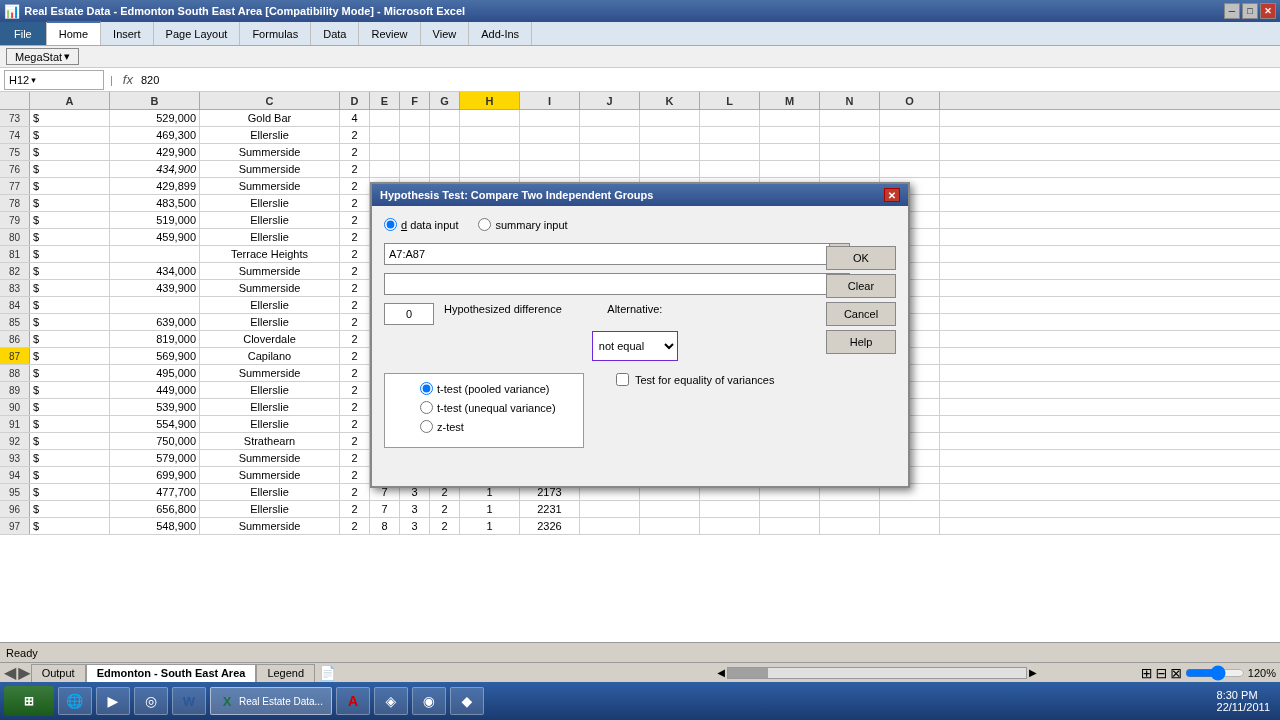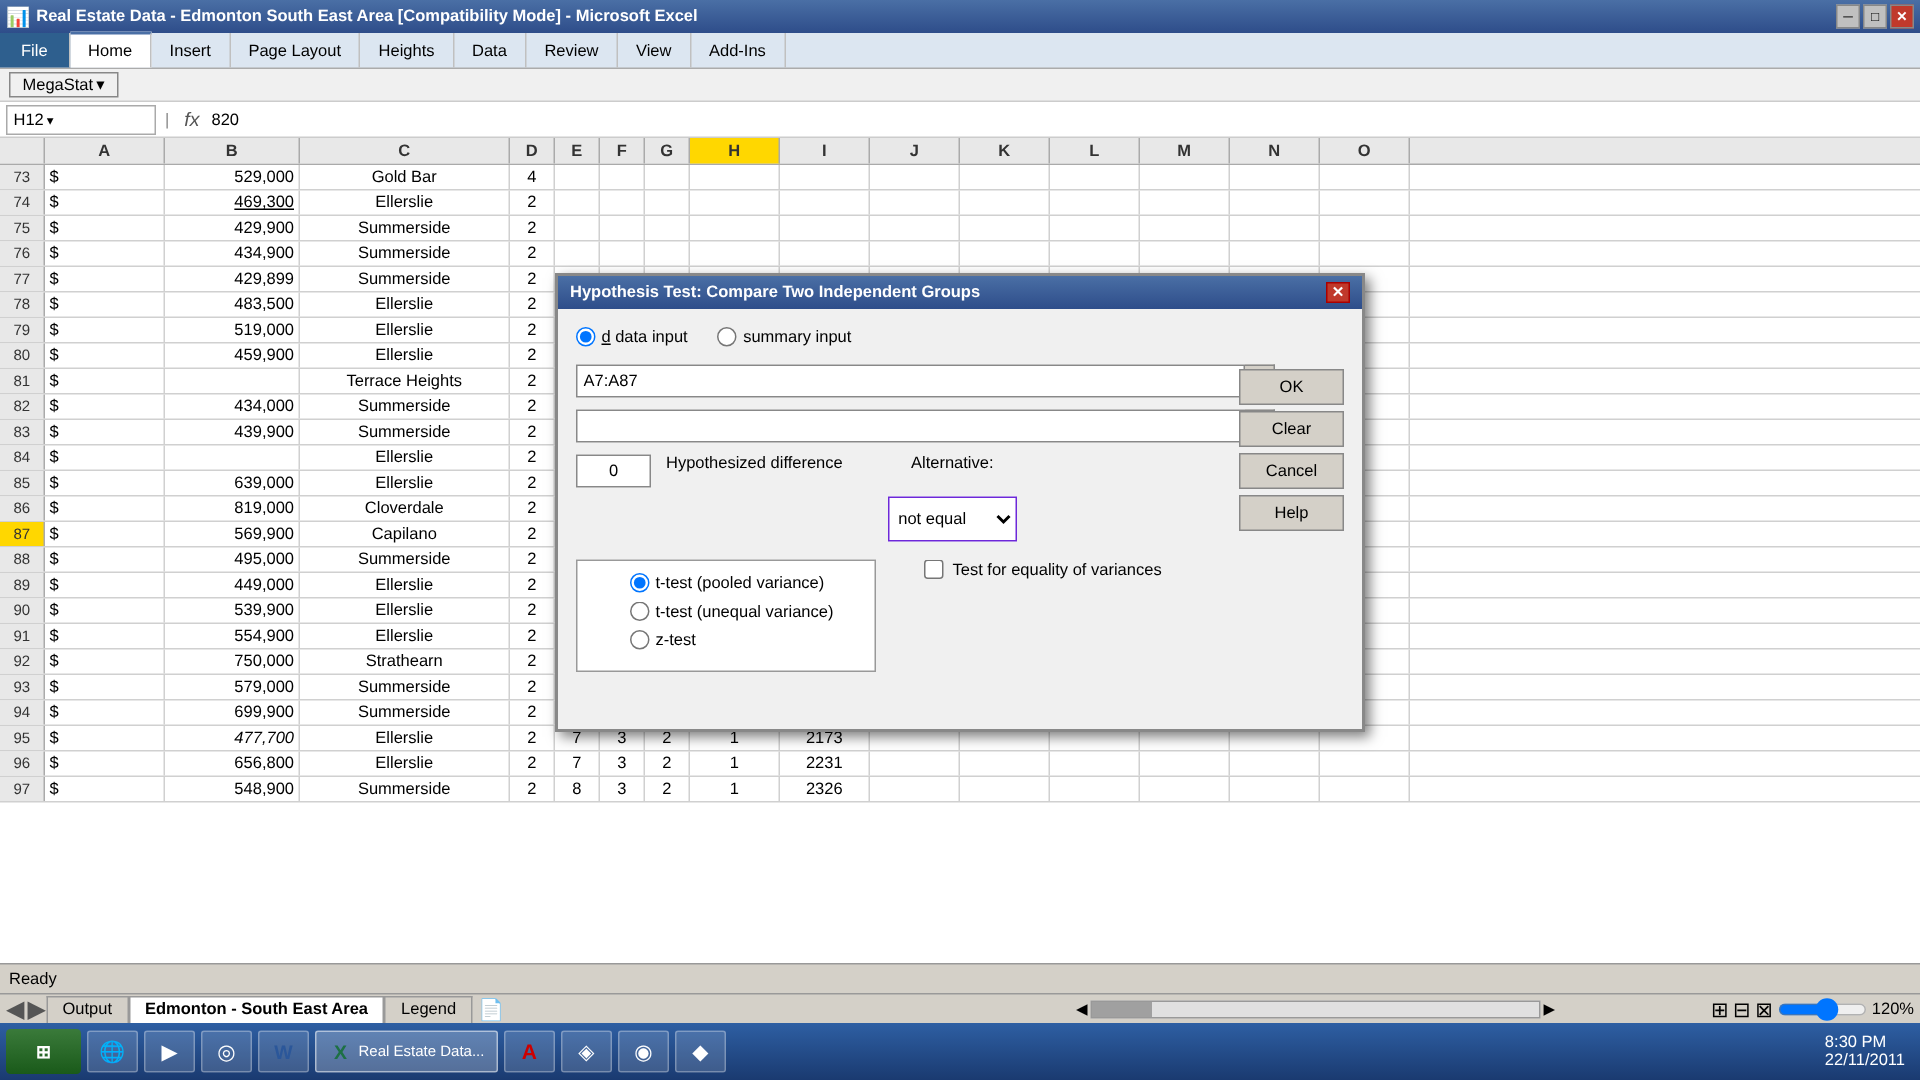--- a/index.html
+++ b/index.html
@@ -439,21 +439,21 @@
     <div class="title-btn">□</div>
     <div class="title-btn close">✕</div>
   </div>
 </div>
 
 <div class="ribbon-tabs">
   <div class="ribbon-tab file-tab">File</div>
   <div class="ribbon-tab active">Home</div>
   <div class="ribbon-tab">Insert</div>
   <div class="ribbon-tab">Page Layout</div>
-  <div class="ribbon-tab">Heights</div>
+  <div class="ribbon-tab">Formulas</div>
   <div class="ribbon-tab">Data</div>
   <div class="ribbon-tab">Review</div>
   <div class="ribbon-tab">View</div>
   <div class="ribbon-tab">Add-Ins</div>
 </div>
 
 <div class="megatstat-bar">
   <button class="megastat-btn">
     <span>MegaStat</span>
     <span>▾</span>
@@ -506,21 +506,21 @@
         <div class="cell cell-j" style="justify-content: center;"></div>
         <div class="cell cell-k" style="justify-content: center;"></div>
         <div class="cell cell-rest" style="justify-content: center;"></div>
         <div class="cell cell-rest" style="justify-content: center;"></div>
         <div class="cell cell-rest" style="justify-content: center;"></div>
         <div class="cell cell-rest" style="justify-content: center;"></div>
       </div>
       <div class="grid-row">
         <div class="row-num">74</div>
         <div class="cell cell-a">$</div>
-        <div class="cell cell-b" style="justify-content: flex-end; text-decoration: underline;">469,300</div>
+        <div class="cell cell-b" style="justify-content: flex-end;">469,300</div>
         <div class="cell cell-c" style="justify-content: center;">Ellerslie</div>
         <div class="cell cell-d" style="justify-content: center;">2</div>
         <div class="cell cell-e" style="justify-content: center;"></div>
         <div class="cell cell-f" style="justify-content: center;"></div>
         <div class="cell cell-g" style="justify-content: center;"></div>
         <div class="cell cell-h" style="justify-content: center;"></div>
         <div class="cell cell-i" style="justify-content: center;"></div>
         <div class="cell cell-j" style="justify-content: center;"></div>
         <div class="cell cell-k" style="justify-content: center;"></div>
         <div class="cell cell-rest" style="justify-content: center;"></div>
@@ -542,21 +542,21 @@
         <div class="cell cell-j" style="justify-content: center;"></div>
         <div class="cell cell-k" style="justify-content: center;"></div>
         <div class="cell cell-rest" style="justify-content: center;"></div>
         <div class="cell cell-rest" style="justify-content: center;"></div>
         <div class="cell cell-rest" style="justify-content: center;"></div>
         <div class="cell cell-rest" style="justify-content: center;"></div>
       </div>
       <div class="grid-row">
         <div class="row-num">76</div>
         <div class="cell cell-a">$</div>
-        <div class="cell cell-b" style="justify-content: flex-end;">434,900</div>
+        <div class="cell cell-b" style="justify-content: flex-end; font-style: italic;">434,900</div>
         <div class="cell cell-c" style="justify-content: center;">Summerside</div>
         <div class="cell cell-d" style="justify-content: center;">2</div>
         <div class="cell cell-e" style="justify-content: center;"></div>
         <div class="cell cell-f" style="justify-content: center;"></div>
         <div class="cell cell-g" style="justify-content: center;"></div>
         <div class="cell cell-h" style="justify-content: center;"></div>
         <div class="cell cell-i" style="justify-content: center;"></div>
         <div class="cell cell-j" style="justify-content: center;"></div>
         <div class="cell cell-k" style="justify-content: center;"></div>
         <div class="cell cell-rest" style="justify-content: center;"></div>
@@ -884,21 +884,21 @@
         <div class="cell cell-j" style="justify-content: center;"></div>
         <div class="cell cell-k" style="justify-content: center;"></div>
         <div class="cell cell-rest" style="justify-content: center;"></div>
         <div class="cell cell-rest" style="justify-content: center;"></div>
         <div class="cell cell-rest" style="justify-content: center;"></div>
         <div class="cell cell-rest" style="justify-content: center;"></div>
       </div>
       <div class="grid-row">
         <div class="row-num">95</div>
         <div class="cell cell-a">$</div>
-        <div class="cell cell-b" style="justify-content: flex-end; font-style: italic;">477,700</div>
+        <div class="cell cell-b" style="justify-content: flex-end;">477,700</div>
         <div class="cell cell-c" style="justify-content: center;">Ellerslie</div>
         <div class="cell cell-d" style="justify-content: center;">2</div>
         <div class="cell cell-e" style="justify-content: center;">7</div>
         <div class="cell cell-f" style="justify-content: center;">3</div>
         <div class="cell cell-g" style="justify-content: center;">2</div>
         <div class="cell cell-h" style="justify-content: center;">1</div>
         <div class="cell cell-i" style="justify-content: center;">2173</div>
         <div class="cell cell-j" style="justify-content: center;"></div>
         <div class="cell cell-k" style="justify-content: center;"></div>
         <div class="cell cell-rest" style="justify-content: center;"></div>

